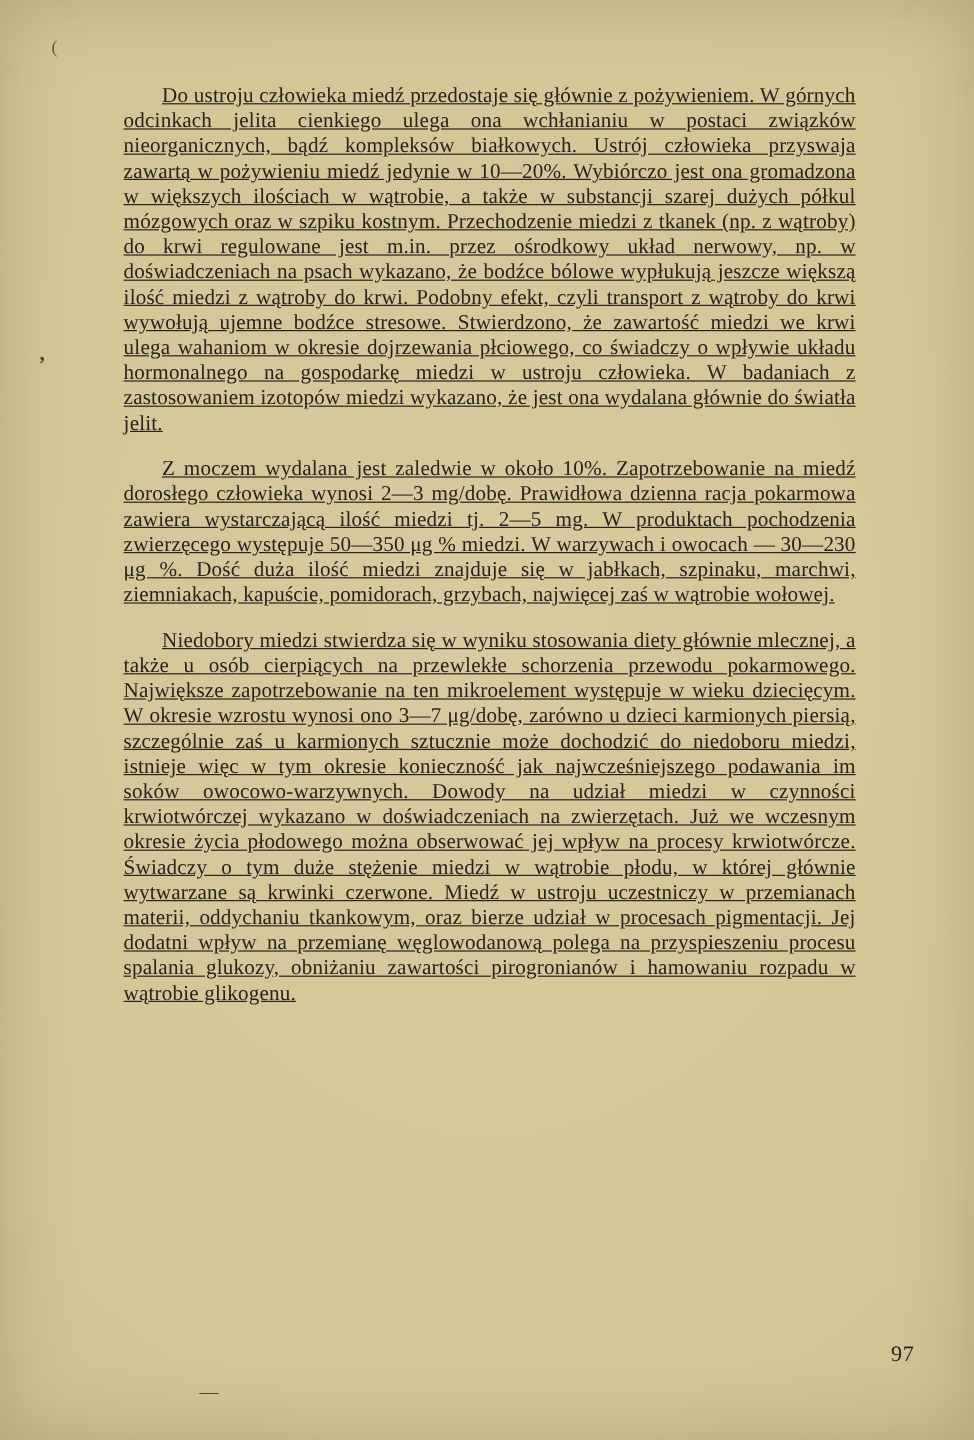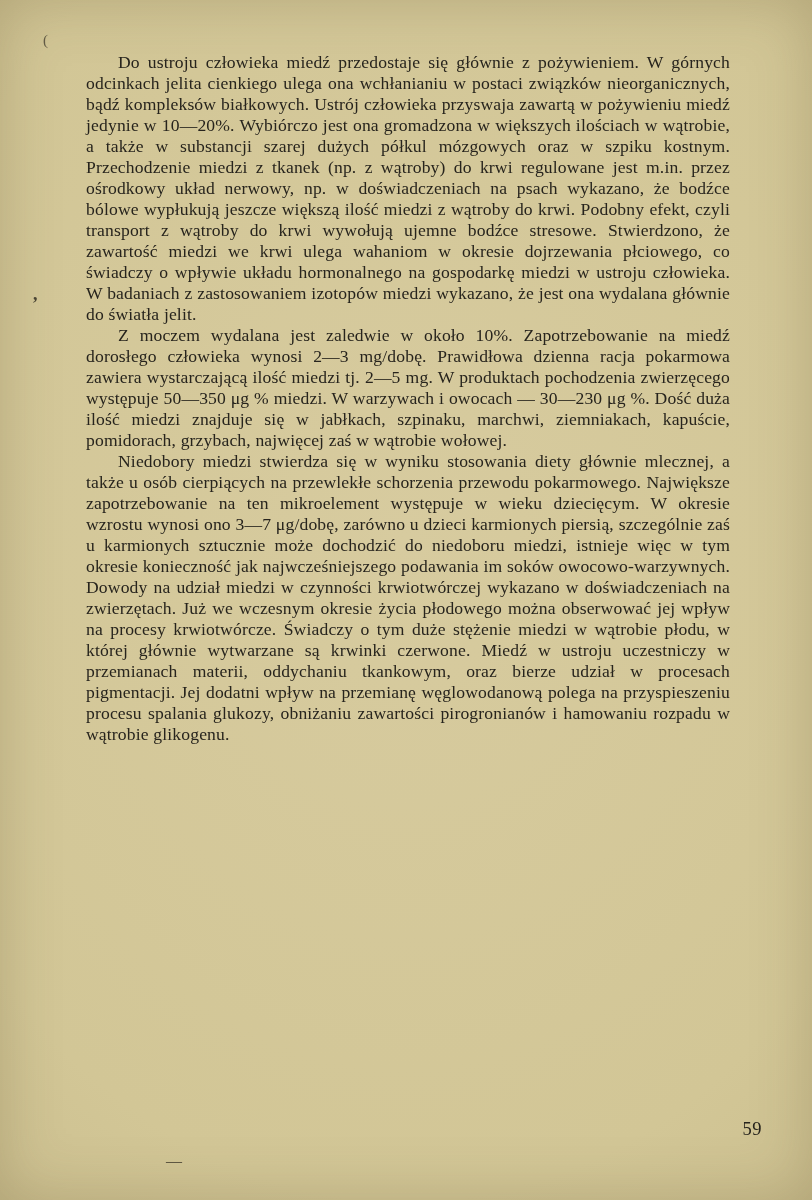--- a/index.html
+++ b/index.html
@@ -27,23 +27,24 @@
     top: 52px;
     left: 86px;
     width: 644px;
     color: #27241d;
     font-size: 17.6px;
     line-height: 21px;
     text-align: justify;
     letter-spacing: 0.15px;
   }
   .text-block p {
-    margin: 0;
+    margin: 17px;
     padding: 0;
     text-indent: 32px;
+    text-decoration: underline;
   }
   .page-number {
     position: absolute;
     right: 50px;
     bottom: 60px;
     font-size: 18.5px;
     color: #27241d;
     letter-spacing: 0.5px;
   }
   .watermark {
@@ -82,15 +83,15 @@
 
   <div class="text-block">
     <p>Do ustroju człowieka miedź przedostaje się głównie z pożywieniem. W górnych odcinkach jelita cienkiego ulega ona wchłanianiu w postaci związków nieorganicznych, bądź kompleksów białkowych. Ustrój człowieka przyswaja zawartą w pożywieniu miedź jedynie w 10—20%. Wybiórczo jest ona gromadzona w większych ilościach w wątrobie, a także w substancji szarej dużych półkul mózgowych oraz w szpiku kostnym. Przechodzenie miedzi z tkanek (np. z wątroby) do krwi regulowane jest m.in. przez ośrodkowy układ nerwowy, np. w doświadczeniach na psach wykazano, że bodźce bólowe wypłukują jeszcze większą ilość miedzi z wątroby do krwi. Podobny efekt, czyli transport z wątroby do krwi wywołują ujemne bodźce stresowe. Stwierdzono, że zawartość miedzi we krwi ulega wahaniom w okresie dojrzewania płciowego, co świadczy o wpływie układu hormonalnego na gospodarkę miedzi w ustroju człowieka. W badaniach z zastosowaniem izotopów miedzi wykazano, że jest ona wydalana głównie do światła jelit.</p>
     <p>Z moczem wydalana jest zaledwie w około 10%. Zapotrzebowanie na miedź dorosłego człowieka wynosi 2—3 mg/dobę. Prawidłowa dzienna racja pokarmowa zawiera wystarczającą ilość miedzi tj. 2—5 mg. W produktach pochodzenia zwierzęcego występuje 50—350 μg % miedzi. W warzywach i owocach — 30—230 μg %. Dość duża ilość miedzi znajduje się w jabłkach, szpinaku, marchwi, ziemniakach, kapuście, pomidorach, grzybach, najwięcej zaś w wątrobie wołowej.</p>
     <p>Niedobory miedzi stwierdza się w wyniku stosowania diety głównie mlecznej, a także u osób cierpiących na przewlekłe schorzenia przewodu pokarmowego. Największe zapotrzebowanie na ten mikroelement występuje w wieku dziecięcym. W okresie wzrostu wynosi ono 3—7 μg/dobę, zarówno u dzieci karmionych piersią, szczególnie zaś u karmionych sztucznie może dochodzić do niedoboru miedzi, istnieje więc w tym okresie konieczność jak najwcześniejszego podawania im soków owocowo-warzywnych. Dowody na udział miedzi w czynności krwiotwórczej wykazano w doświadczeniach na zwierzętach. Już we wczesnym okresie życia płodowego można obserwować jej wpływ na procesy krwiotwórcze. Świadczy o tym duże stężenie miedzi w wątrobie płodu, w której głównie wytwarzane są krwinki czerwone. Miedź w ustroju uczestniczy w przemianach materii, oddychaniu tkankowym, oraz bierze udział w procesach pigmentacji. Jej dodatni wpływ na przemianę węglowodanową polega na przyspieszeniu procesu spalania glukozy, obniżaniu zawartości pirogronianów i hamowaniu rozpadu w wątrobie glikogenu.</p>
   </div>
 
 
   <span class="artifact artifact-dash">—</span>
 
-  <div class="page-number">59</div>
+  <div class="page-number">97</div>
 
 </div>
 
 </body></html>

